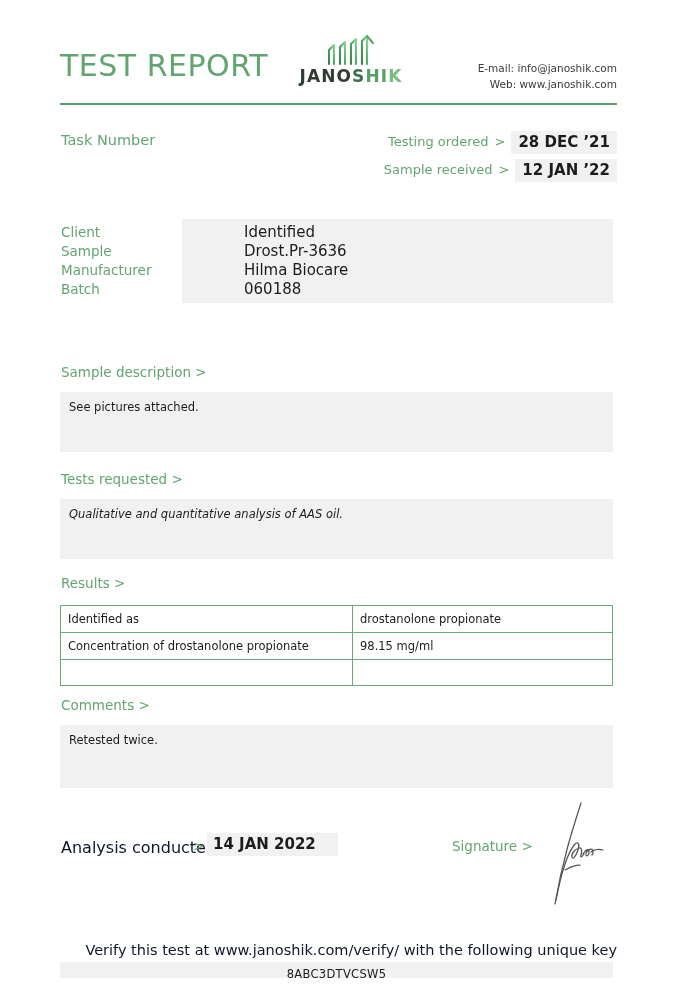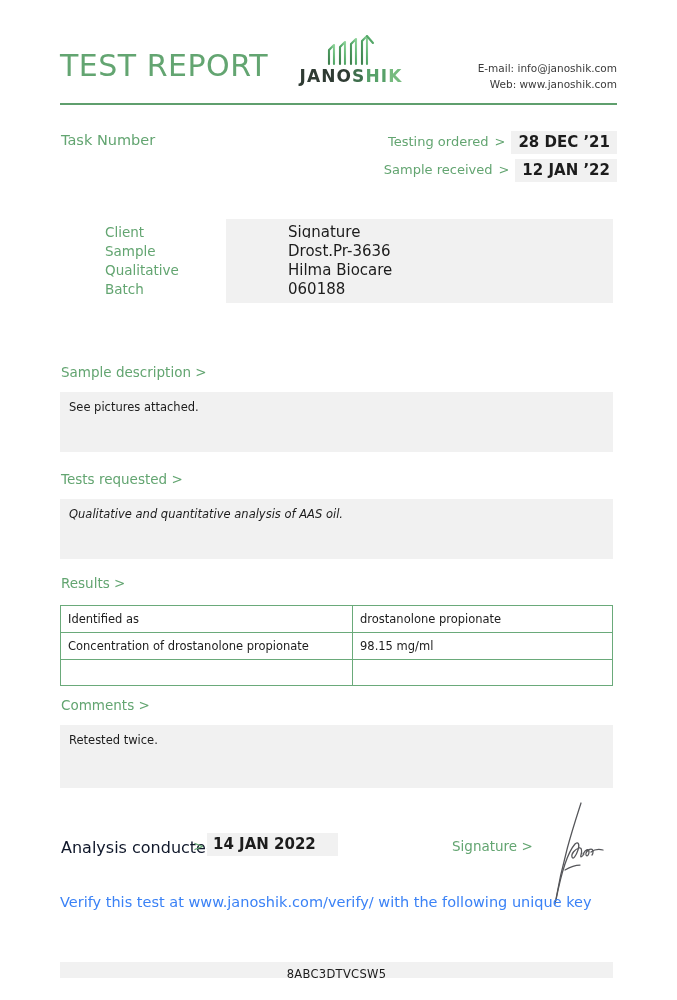--- a/index.html
+++ b/index.html
@@ -144,21 +144,20 @@
   .info {
     position: absolute;
     left: 60px;
     top: 219px;
     width: 553px;
   }
   .info-row {
     position: relative;
     height: 18px;
     margin-bottom: 1px;
-    margin-left: 44px;
   }
   .info-label {
     position: absolute;
     left: 1px;
     top: 5px;
     font-size: 13.5px;
     color: #63a571;
     white-space: nowrap;
   }
   .info-value {
@@ -256,25 +255,25 @@
     position: absolute;
     left: 537px;
     top: 800px;
     width: 72px;
     height: 110px;
   }
 
   .verify-line {
     position: absolute;
     left: 60px;
-    top: 894px;
+    top: 942px;
     width: 557px;
-    text-align: left;
+    text-align: right;
     font-size: 14.5px;
-    color: #3b82f6;
+    color: #0f172a;
     white-space: nowrap;
   }
   .verify-key {
     position: absolute;
     left: 60px;
     top: 962px;
     width: 553px;
     height: 16px;
     background: #f1f1f1;
     text-align: center;
@@ -332,28 +331,28 @@
     <div class="date-row">
       <span class="date-label">Sample received</span>
       <span class="date-gt">&gt;</span>
       <span class="date-value">12 JAN ’22</span>
     </div>
   </div>
 
   <div class="info">
     <div class="info-row">
       <span class="info-label">Client</span>
-      <span class="info-value">Signature</span>
+      <span class="info-value">Identified</span>
     </div>
     <div class="info-row">
       <span class="info-label">Sample</span>
       <span class="info-value">Drost.Pr-3636</span>
     </div>
     <div class="info-row">
-      <span class="info-label">Qualitative</span>
+      <span class="info-label">Manufacturer</span>
       <span class="info-value">Hilma Biocare</span>
     </div>
     <div class="info-row">
       <span class="info-label">Batch</span>
       <span class="info-value">060188</span>
     </div>
   </div>
 
   <div class="section-head" style="left:61px; top:364px;">Sample description &gt;</div>
   <div class="section-box" style="top:392px; height:60px;">

